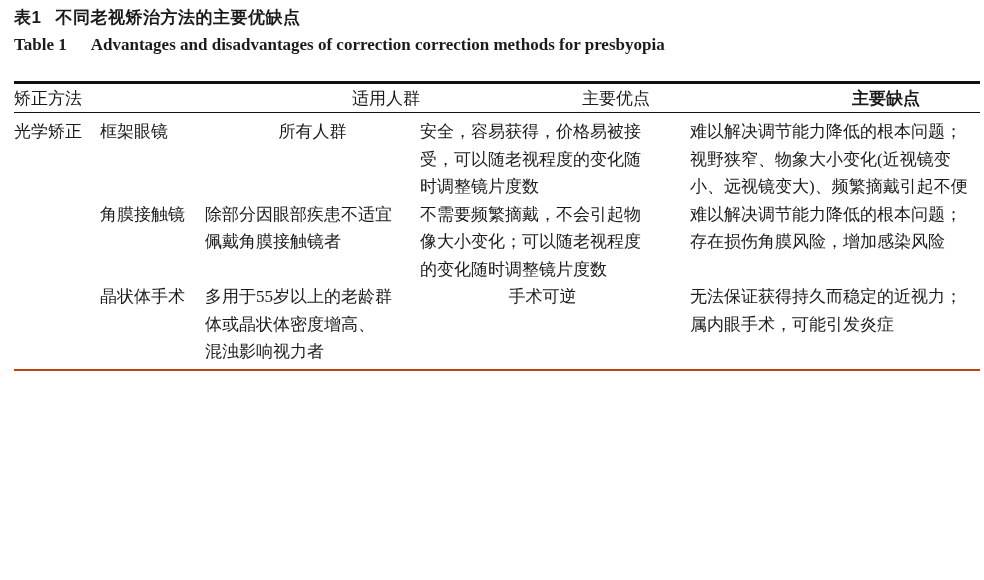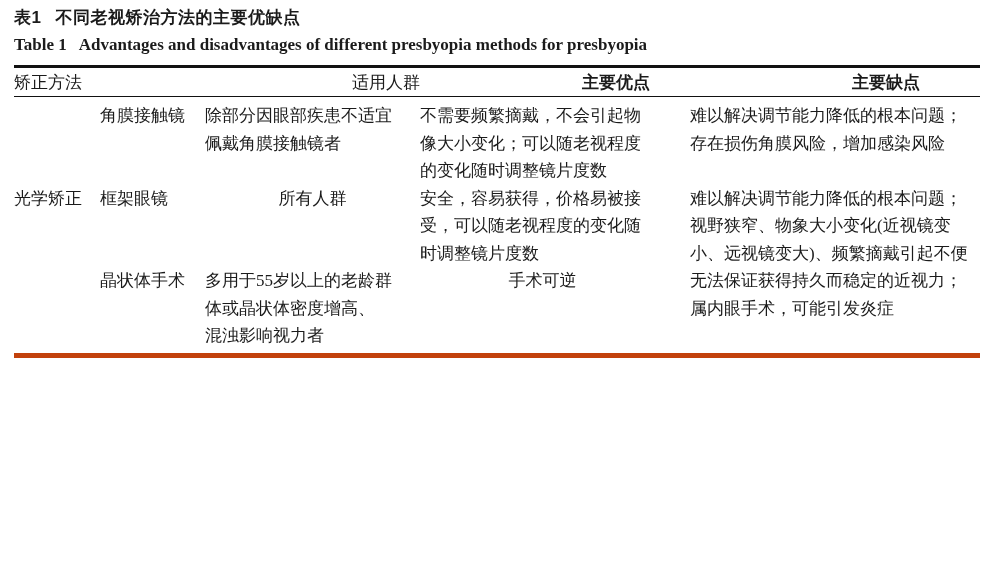--- a/index.html
+++ b/index.html
@@ -26,45 +26,45 @@
     letter-spacing: 0.5px;
   }
   .title-zh .t-label { margin-right: 14px; }
   .title-en {
     font-family: "Liberation Serif", "DejaVu Serif", serif;
     font-weight: bold;
     font-size: 17px;
     line-height: 24px;
     margin-top: 3px;
   }
-  .title-en .t-label { margin-right: 12px; }
+  .title-en .t-label { margin-right: 24px; }
   table.main {
     width: 966px;
     border-collapse: collapse;
     table-layout: fixed;
-    margin-top: 8px;
+    margin-top: 24px;
     border-top: 3px solid #111111;
-    border-bottom: 5px solid #c2410c;
+    border-bottom: 2px solid #c2410c;
   }
   col.c1 { width: 86px; }
   col.c2 { width: 105px; }
   col.c3 { width: 215px; }
   col.c4 { width: 270px; }
   col.c5 { width: 290px; }
   thead th {
     font-weight: normal;
     font-size: 17px;
     height: 28px;
     vertical-align: middle;
     padding: 0;
     border-bottom: 1.5px solid #111111;
   }
   th.h-method { text-align: left; }
   th.h-center { text-align: right; }
-  th.h-adv { padding-right: 40px; font-weight: bold; }
+  th.h-adv { padding-right: 40px; }
   th.h-dis { padding-right: 60px; font-weight: bold; }
   tbody td {
     font-size: 17px;
     line-height: 27.5px;
     vertical-align: top;
     text-align: left;
     padding: 0;
     white-space: pre-line;
   }
   tbody tr:first-child td { padding-top: 5px; }
@@ -76,61 +76,61 @@
 </head>
 <body>
 
 <div class="page">
 
   <div class="title-zh">
     <span class="t-label">表1</span><span>不同老视矫治方法的主要优缺点</span>
   </div>
 
   <div class="title-en">
-    <span class="t-label">Table 1</span><span>Advantages and disadvantages of different presbyopia methods for presbyopia</span>
+    <span class="t-label">Table 1</span><span>Advantages and disadvantages of correction correction methods for presbyopia</span>
   </div>
 
   <table class="main">
     <colgroup>
       <col class="c1">
         <col class="c2">
         <col class="c3">
         <col class="c4">
         <col class="c5">
     </colgroup>
     <thead>
       <tr>
         <th colspan="2" class="h-method">矫正方法</th>
         <th class="h-center">适用人群</th>
         <th class="h-center h-adv">主要优点</th>
         <th class="h-center h-dis">主要缺点</th>
       </tr>
     </thead>
     <tbody>
       <tr>
+        <td class="c-cat">光学矫正</td>
+        <td class="c-sub">框架眼镜</td>
+        <td class="c-app center">所有人群</td>
+        <td class="c-adv">安全，容易获得，价格易被接
+受，可以随老视程度的变化随
+时调整镜片度数</td>
+        <td class="c-dis">难以解决调节能力降低的根本问题；
+视野狭窄、物象大小变化(近视镜变
+小、远视镜变大)、频繁摘戴引起不便</td>
+      </tr>
+      <tr>
         <td class="c-cat"></td>
         <td class="c-sub">角膜接触镜</td>
         <td class="c-app">除部分因眼部疾患不适宜
 佩戴角膜接触镜者</td>
         <td class="c-adv">不需要频繁摘戴，不会引起物
 像大小变化；可以随老视程度
 的变化随时调整镜片度数</td>
         <td class="c-dis">难以解决调节能力降低的根本问题；
 存在损伤角膜风险，增加感染风险</td>
-      </tr>
-      <tr>
-        <td class="c-cat">光学矫正</td>
-        <td class="c-sub">框架眼镜</td>
-        <td class="c-app center">所有人群</td>
-        <td class="c-adv">安全，容易获得，价格易被接
-受，可以随老视程度的变化随
-时调整镜片度数</td>
-        <td class="c-dis">难以解决调节能力降低的根本问题；
-视野狭窄、物象大小变化(近视镜变
-小、远视镜变大)、频繁摘戴引起不便</td>
       </tr>
       <tr>
         <td class="c-cat"></td>
         <td class="c-sub">晶状体手术</td>
         <td class="c-app">多用于55岁以上的老龄群
 体或晶状体密度增高、
 混浊影响视力者</td>
         <td class="c-adv center">手术可逆</td>
         <td class="c-dis">无法保证获得持久而稳定的近视力；
 属内眼手术，可能引发炎症</td>

